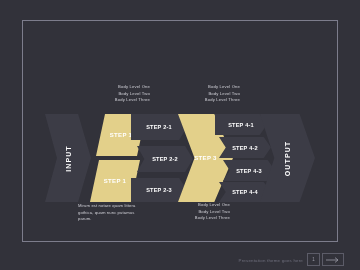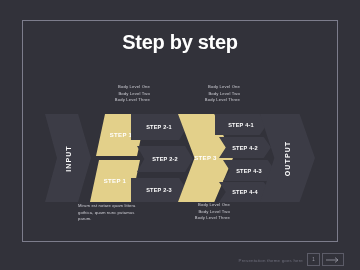--- a/index.html
+++ b/index.html
@@ -120,21 +120,20 @@
   }
   .next-box svg{display:block;}
 </style>
 </head>
 <body>
 
 <div class="slide">
 
   <div class="frame"></div>
 
-  <div class="title">Step by step</div>
 
   <div class="bodyblock" id="bb-top-left">
     <div>Body Level One</div>
     <div>Body Level Two</div>
     <div>Body Level Three</div>
   </div>
 
   <div class="bodyblock" id="bb-top-right">
     <div>Body Level One</div>
     <div>Body Level Two</div>

